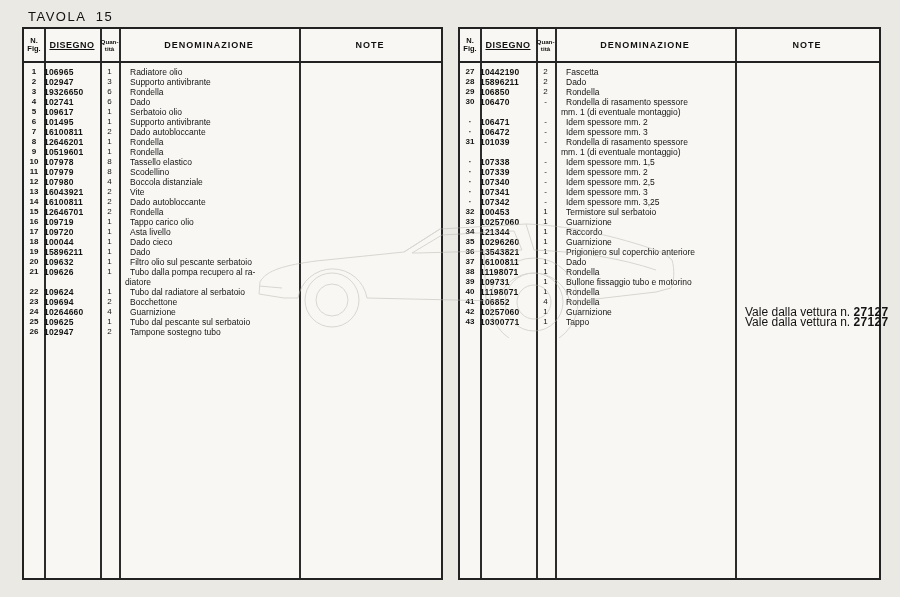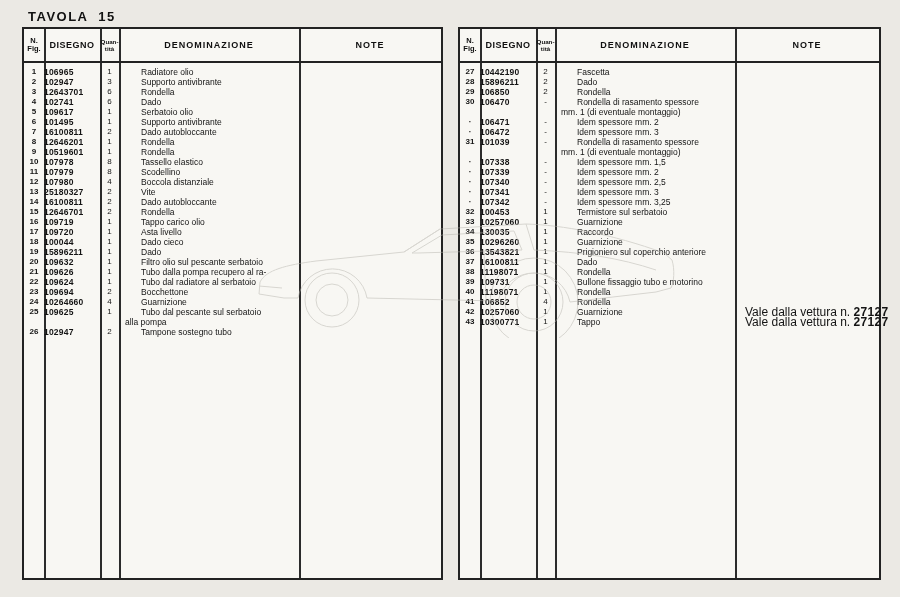--- a/index.html
+++ b/index.html
@@ -9,53 +9,53 @@
   html,body{width:900px;height:597px;}
   body{
     background:var(--page-bg);
     font-family:"Liberation Sans", sans-serif;
     color:var(--ink);
     position:relative;
     overflow:hidden;
   }
   .page-title{
     position:absolute; left:28px; top:9px;
-    font-size:13px; font-weight:bold; letter-spacing:1.5px;
+    font-size:13px; font-weight:normal; letter-spacing:1.5px;
     white-space:pre; color:#111;
   }
   .ptable{
     position:absolute; top:27px; height:553px;
     background:var(--table-bg);
     border:2px solid var(--line);
   }
   .ptable.left{ left:22px; width:421px; }
   .ptable.right{ left:458px; width:423px; }
   .vdiv{ position:absolute; top:0; bottom:0; width:2px; background:#2b2b2b; }
   .vdiv.v1{ left:20px; } .vdiv.v2{ left:76px; } .vdiv.v3{ left:95px; } .vdiv.v4{ left:275px; }
   .hline{ position:absolute; left:0; right:0; top:32px; height:2px; background:var(--line); }
   .thead{
     position:absolute; top:0; left:0; right:0; height:32px;
     display:grid; grid-template-columns:20px 56px 19px 180px 1fr;
     align-items:center;
   }
   .th{ text-align:center; font-weight:bold; color:#101010; }
   .th-fig{ font-size:7.5px; line-height:8.5px; }
-  .th-dis{ font-size:9px; letter-spacing:0.5px; }
+  .th-dis{ font-size:9px; letter-spacing:0.5px;text-decoration:underline; }
   .th-qty{ font-size:6.2px; line-height:7px; }
   .th-den{ font-size:9px; letter-spacing:1px; }
   .th-note{ font-size:9px; letter-spacing:1px; }
   .tbody{ position:absolute; top:38px; left:0; right:0; }
   .tline{
     display:grid; grid-template-columns:20px 56px 19px 180px 1fr;
     height:10px; line-height:10px; font-size:8.5px; color:#141414;
   }
   .c-fig{ text-align:center; font-weight:bold; font-size:8px; }
   .c-dis{ font-weight:bold; letter-spacing:0.2px; }
   .c-qty{ text-align:center; font-size:8px; }
-  .c-den{ padding-left:22px; white-space:nowrap; }
+  .c-den{ padding-left:11px; white-space:nowrap; }
   .c-den.wrap{ padding-left:6px; }
   .c-note{ padding-left:10px; white-space:nowrap; font-size:12px; }
   .c-note b{ letter-spacing:0.3px; }
   .watermark{
     position:absolute; left:252px; top:190px; width:436px; height:148px;
     z-index:6; pointer-events:none; opacity:0.5;
   }
   .watermark svg{ width:100%; height:100%; }
 </style>
 </head>
@@ -92,21 +92,21 @@
       </div>
       <div class="tline">
         <div class="c-fig">2</div>
         <div class="c-dis">102947</div>
         <div class="c-qty">3</div>
         <div class="c-den">Supporto antivibrante</div>
         <div class="c-note"></div>
       </div>
       <div class="tline">
         <div class="c-fig">3</div>
-        <div class="c-dis">12643701</div>
+        <div class="c-dis">19326650</div>
         <div class="c-qty">6</div>
         <div class="c-den">Rondella</div>
         <div class="c-note"></div>
       </div>
       <div class="tline">
         <div class="c-fig">4</div>
         <div class="c-dis">102741</div>
         <div class="c-qty">6</div>
         <div class="c-den">Dado</div>
         <div class="c-note"></div>
@@ -162,21 +162,21 @@
       </div>
       <div class="tline">
         <div class="c-fig">12</div>
         <div class="c-dis">107980</div>
         <div class="c-qty">4</div>
         <div class="c-den">Boccola distanziale</div>
         <div class="c-note"></div>
       </div>
       <div class="tline">
         <div class="c-fig">13</div>
-        <div class="c-dis">25180327</div>
+        <div class="c-dis">16043921</div>
         <div class="c-qty">2</div>
         <div class="c-den">Vite</div>
         <div class="c-note"></div>
       </div>
       <div class="tline">
         <div class="c-fig">14</div>
         <div class="c-dis">16100811</div>
         <div class="c-qty">2</div>
         <div class="c-den">Dado autobloccante</div>
         <div class="c-note"></div>
@@ -221,20 +221,27 @@
         <div class="c-dis">109632</div>
         <div class="c-qty">1</div>
         <div class="c-den">Filtro olio sul pescante serbatoio</div>
         <div class="c-note"></div>
       </div>
       <div class="tline">
         <div class="c-fig">21</div>
         <div class="c-dis">109626</div>
         <div class="c-qty">1</div>
         <div class="c-den">Tubo dalla pompa recupero al ra-</div>
+        <div class="c-note"></div>
+      </div>
+      <div class="tline">
+        <div class="c-fig"></div>
+        <div class="c-dis"></div>
+        <div class="c-qty"></div>
+        <div class="c-den wrap">diatore</div>
         <div class="c-note"></div>
       </div>
       <div class="tline">
         <div class="c-fig">22</div>
         <div class="c-dis">109624</div>
         <div class="c-qty">1</div>
         <div class="c-den">Tubo dal radiatore al serbatoio</div>
         <div class="c-note"></div>
       </div>
       <div class="tline">
@@ -249,27 +256,20 @@
         <div class="c-dis">10264660</div>
         <div class="c-qty">4</div>
         <div class="c-den">Guarnizione</div>
         <div class="c-note"></div>
       </div>
       <div class="tline">
         <div class="c-fig">25</div>
         <div class="c-dis">109625</div>
         <div class="c-qty">1</div>
         <div class="c-den">Tubo dal pescante sul serbatoio</div>
-        <div class="c-note"></div>
-      </div>
-      <div class="tline">
-        <div class="c-fig"></div>
-        <div class="c-dis"></div>
-        <div class="c-qty"></div>
-        <div class="c-den wrap">alla pompa</div>
         <div class="c-note"></div>
       </div>
       <div class="tline">
         <div class="c-fig">26</div>
         <div class="c-dis">102947</div>
         <div class="c-qty">2</div>
         <div class="c-den">Tampone sostegno tubo</div>
         <div class="c-note"></div>
       </div>
     </div>
@@ -402,21 +402,21 @@
       </div>
       <div class="tline">
         <div class="c-fig">33</div>
         <div class="c-dis">10257060</div>
         <div class="c-qty">1</div>
         <div class="c-den">Guarnizione</div>
         <div class="c-note"></div>
       </div>
       <div class="tline">
         <div class="c-fig">34</div>
-        <div class="c-dis">130035</div>
+        <div class="c-dis">121344</div>
         <div class="c-qty">1</div>
         <div class="c-den">Raccordo</div>
         <div class="c-note"></div>
       </div>
       <div class="tline">
         <div class="c-fig">35</div>
         <div class="c-dis">10296260</div>
         <div class="c-qty">1</div>
         <div class="c-den">Guarnizione</div>
         <div class="c-note"></div>

